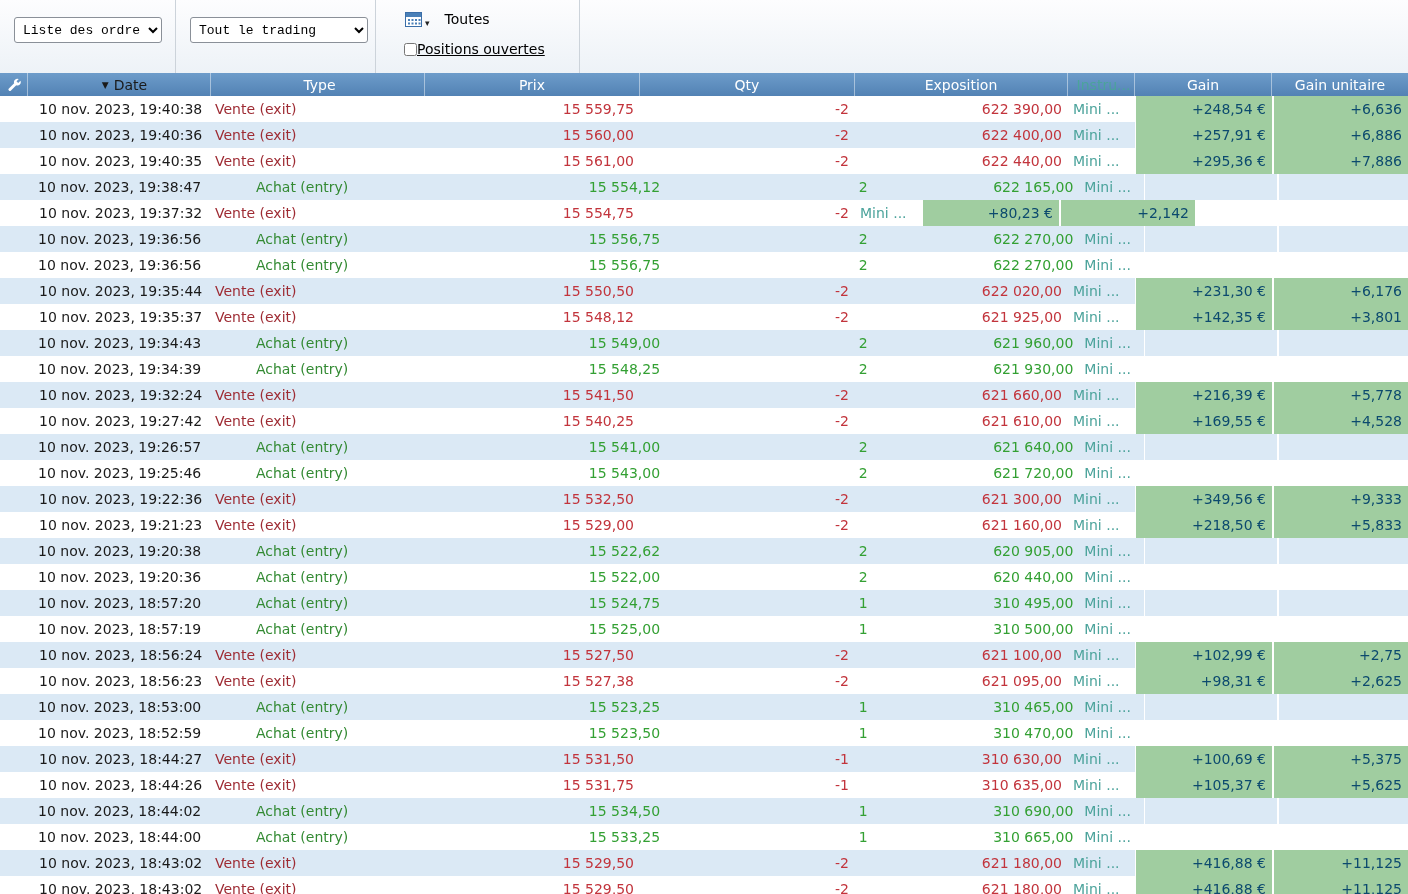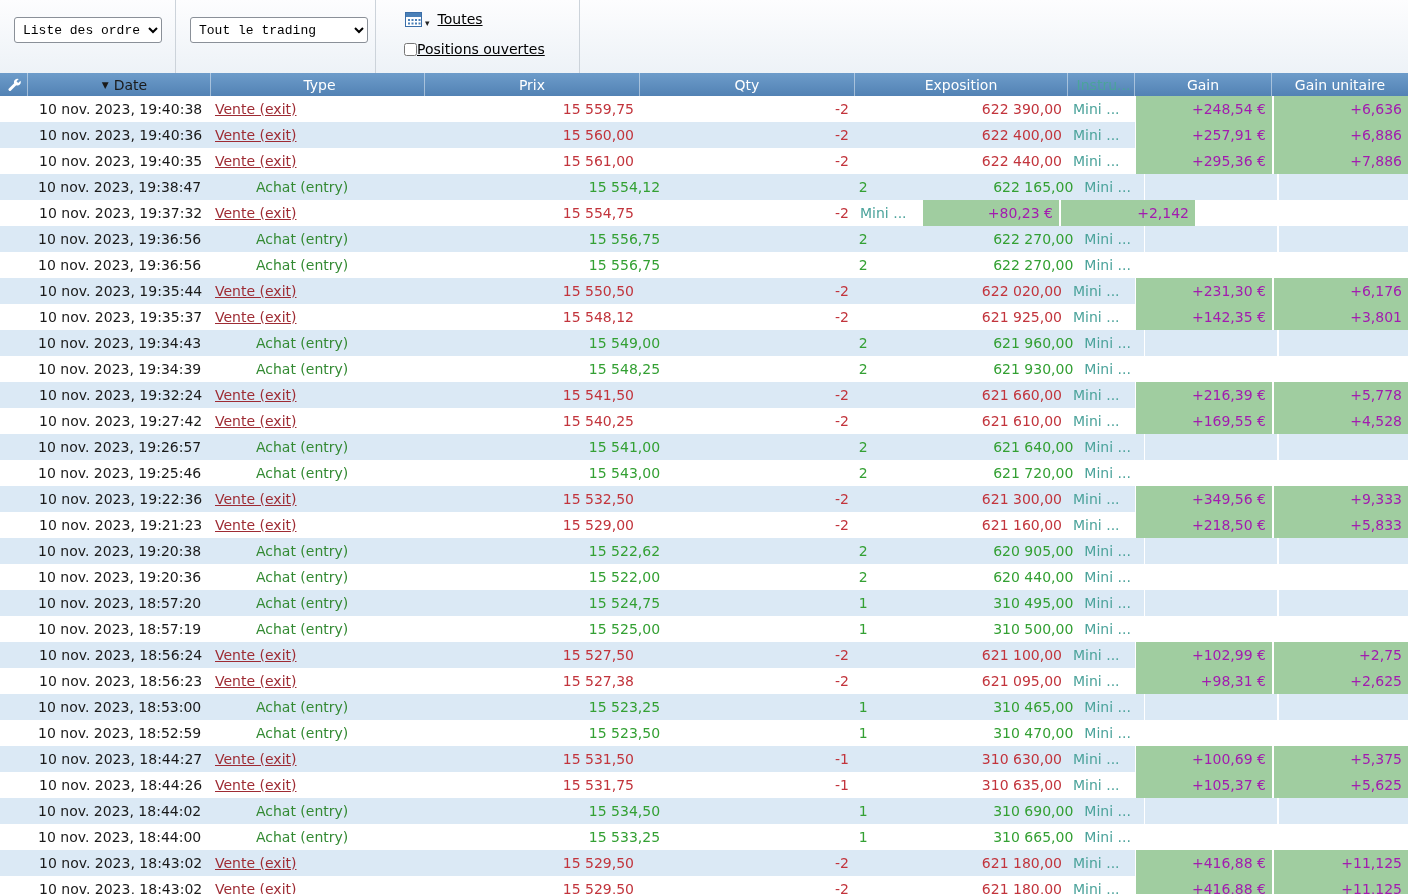--- a/index.html
+++ b/index.html
@@ -12,21 +12,21 @@
   .g1 { width:176px; padding:17px 0 0 14px; }
   .g2 { width:200px; padding:17px 0 0 14px; }
   .g3 { width:204px; padding:6px 0 0 28px; }
   .tb-rest { flex:1; }
   select { font-family:Liberation Mono, monospace; font-size:13px; height:26px; border:1px solid #8a9098; border-radius:3px; background:#fff; padding:2px 4px; }
   .sel-orders { width:148px; }
   .sel-trading { width:178px; }
   .period-row { display:flex; align-items:center; height:26px; }
   .cal-wrap { display:flex; align-items:flex-end; }
   .cal-dd { font-size:9px; color:#222; margin:7px 0 0 1px; }
-  .period-label { margin-left:8px; color:#000;text-decoration:underline; }
+  .period-label { margin-left:15px; color:#000; }
   .chk-row { display:flex; align-items:center; margin-top:9px; }
   .chk-row input { width:13px; height:13px; margin:0; }
   .chk-label { text-decoration:underline; color:#000; }
 
   
   .thead { height:23px; display:flex; background:linear-gradient(#6d9cca,#5282b4); color:#fff; }
   .th { height:100%; display:flex; align-items:center; justify-content:center; border-right:1px solid rgba(255,255,255,.45); overflow:hidden; white-space:nowrap; }
   .th:last-child { border-right:none; }
   .th.left { justify-content:center; padding-left:5px; }
   .sort-ico { font-size:9px; margin-right:5px; }
@@ -38,27 +38,27 @@
   
   .tbody { }
   .row { height:26px; display:flex; }
   .row:nth-child(even) { background:#dbe9f5; }
   .row:nth-child(odd) { background:#ffffff; }
   .cell { height:100%; display:flex; align-items:center; white-space:nowrap; overflow:hidden; }
   .cell.num { justify-content:flex-end; padding-right:6px; }
   .c-date { padding-left:11px; color:#1a1a1a; }
   .c-type { padding-left:4px; }
   .c-instr { padding-left:5px; color:#4ba39b; }
-  .row.exit .t-type { color:#9e2b33;text-decoration:underline; }
+  .row.exit .t-type { color:#9e2b33; }
   .row.exit .t-num { color:#c2343c; }
   .row.entry .t-type { color:#338a33;margin-left:48px; }
   .row.entry .t-num { color:#33a033; }
   .row .c-gain { border-left:1px solid #fff; }
   .row .c-gu { border-left:2px solid #fff; }
-  .row.exit .c-gain, .row.exit .c-gu { background:#a0cda0; color:#a21caf; }
+  .row.exit .c-gain, .row.exit .c-gu { background:#a0cda0; color:#0c4a6e; }
 </style>
 </head>
 <body>
 
 <div class="toolbar">
   <div class="tb-group g1">
     <select class="sel-orders">
       <option>Liste des ordres</option>
     </select>
   </div>

